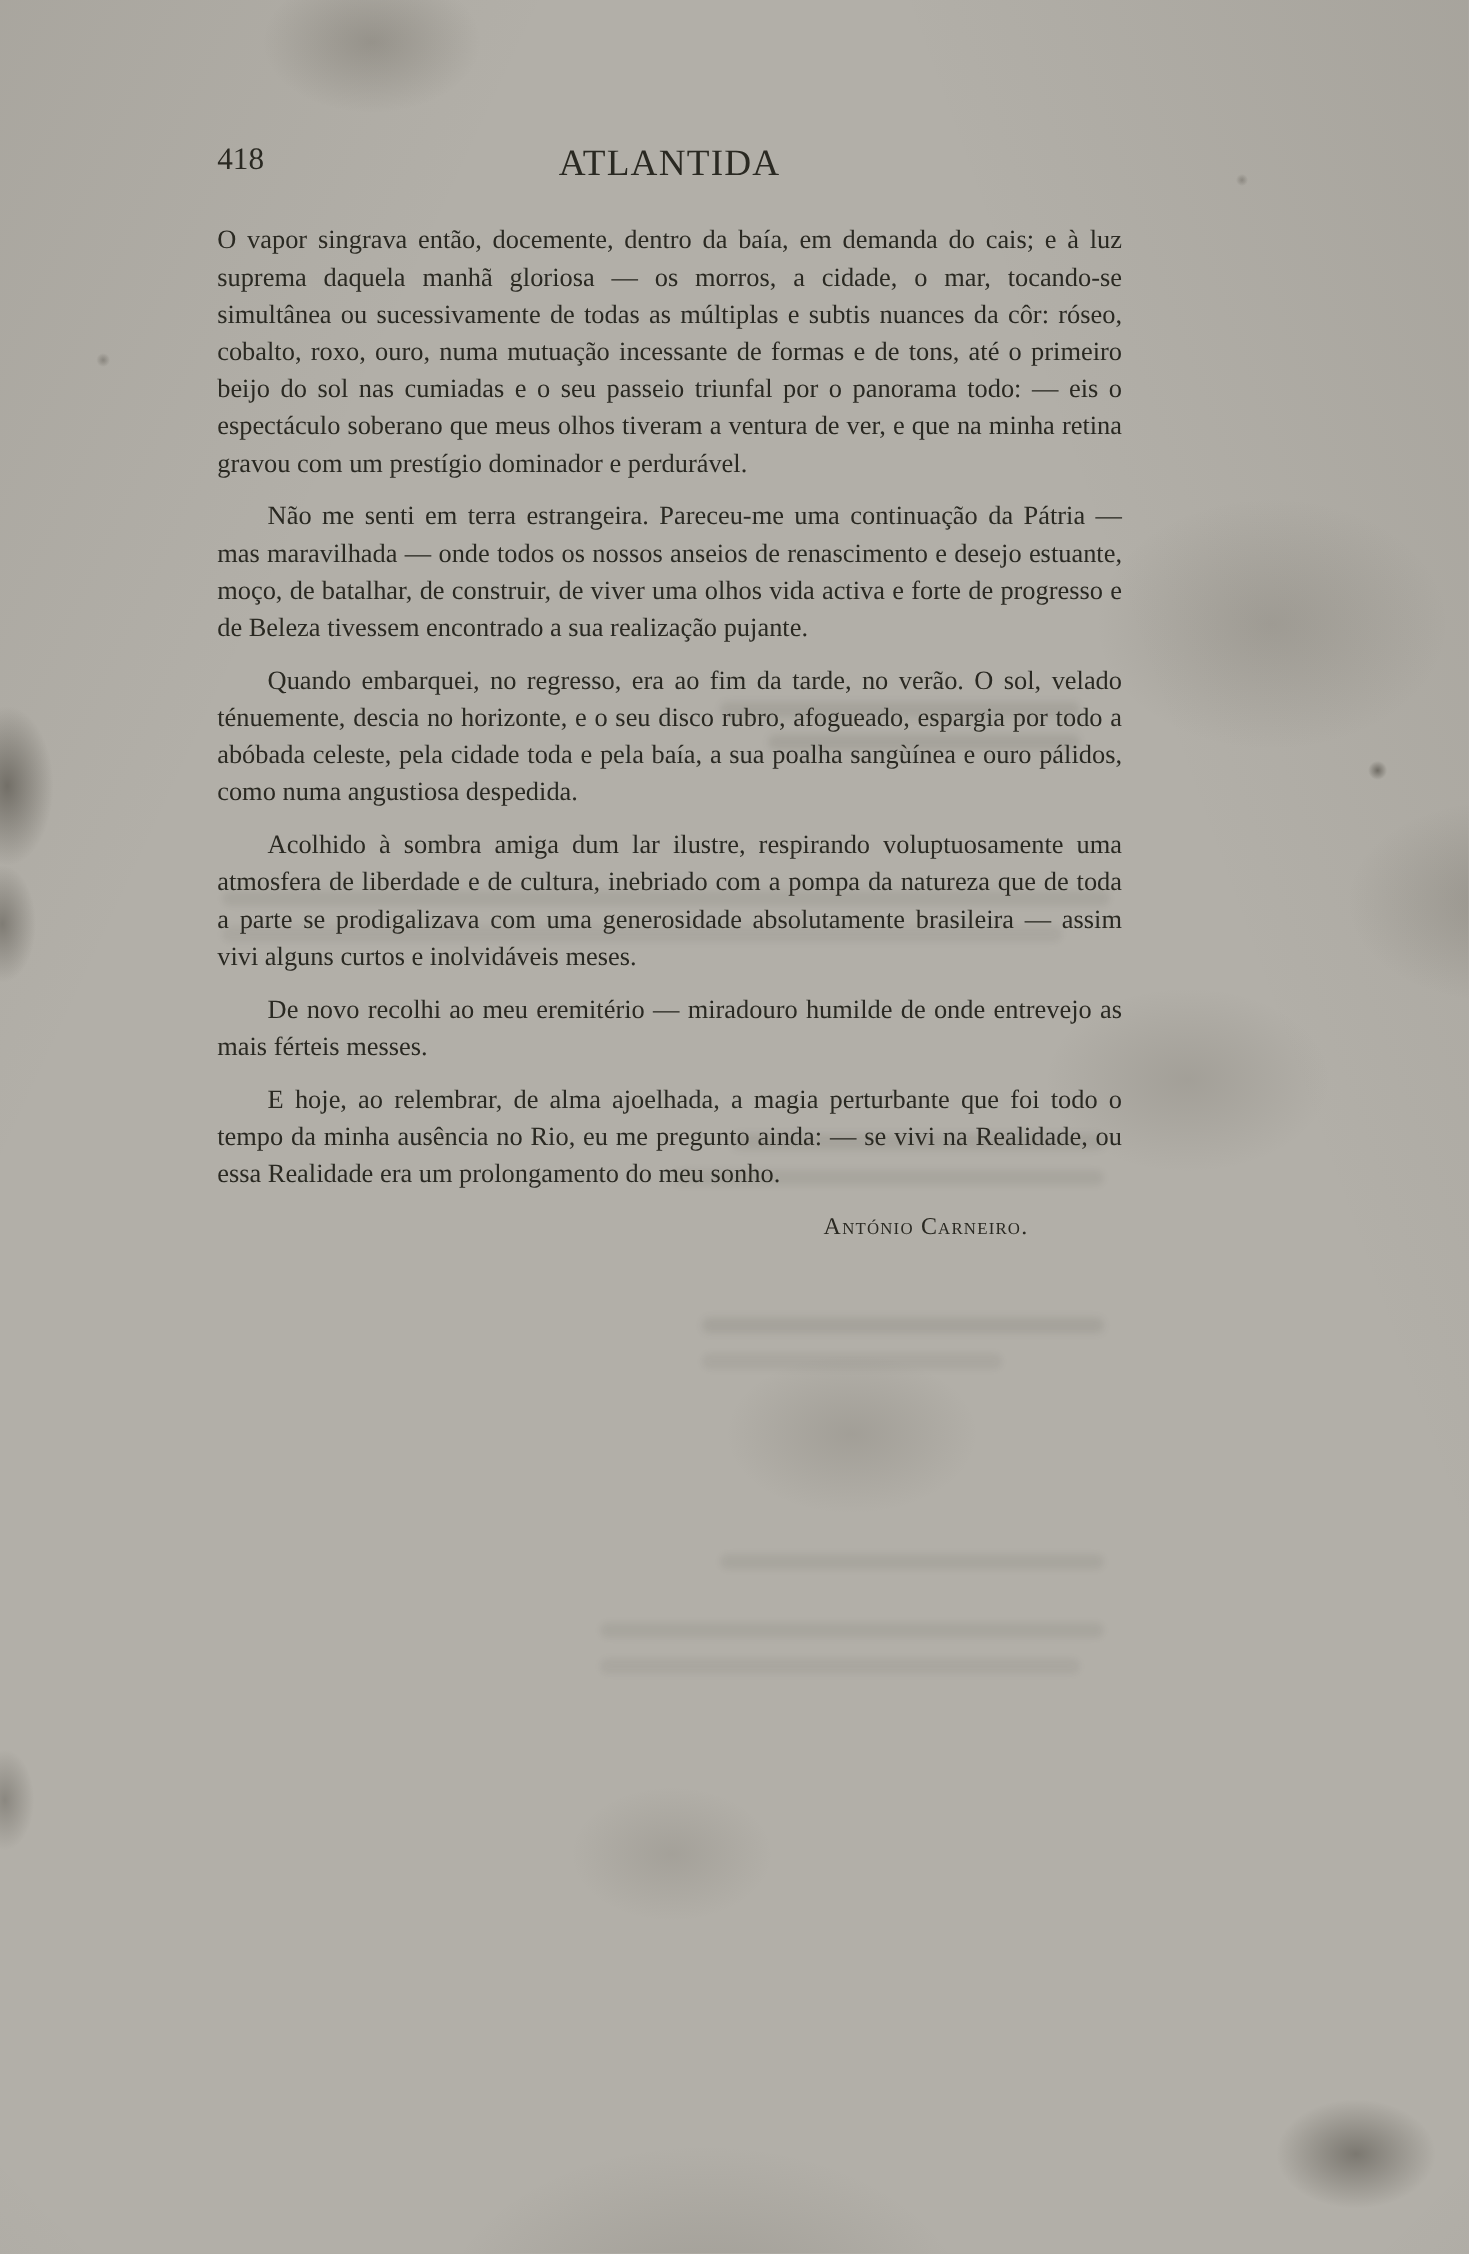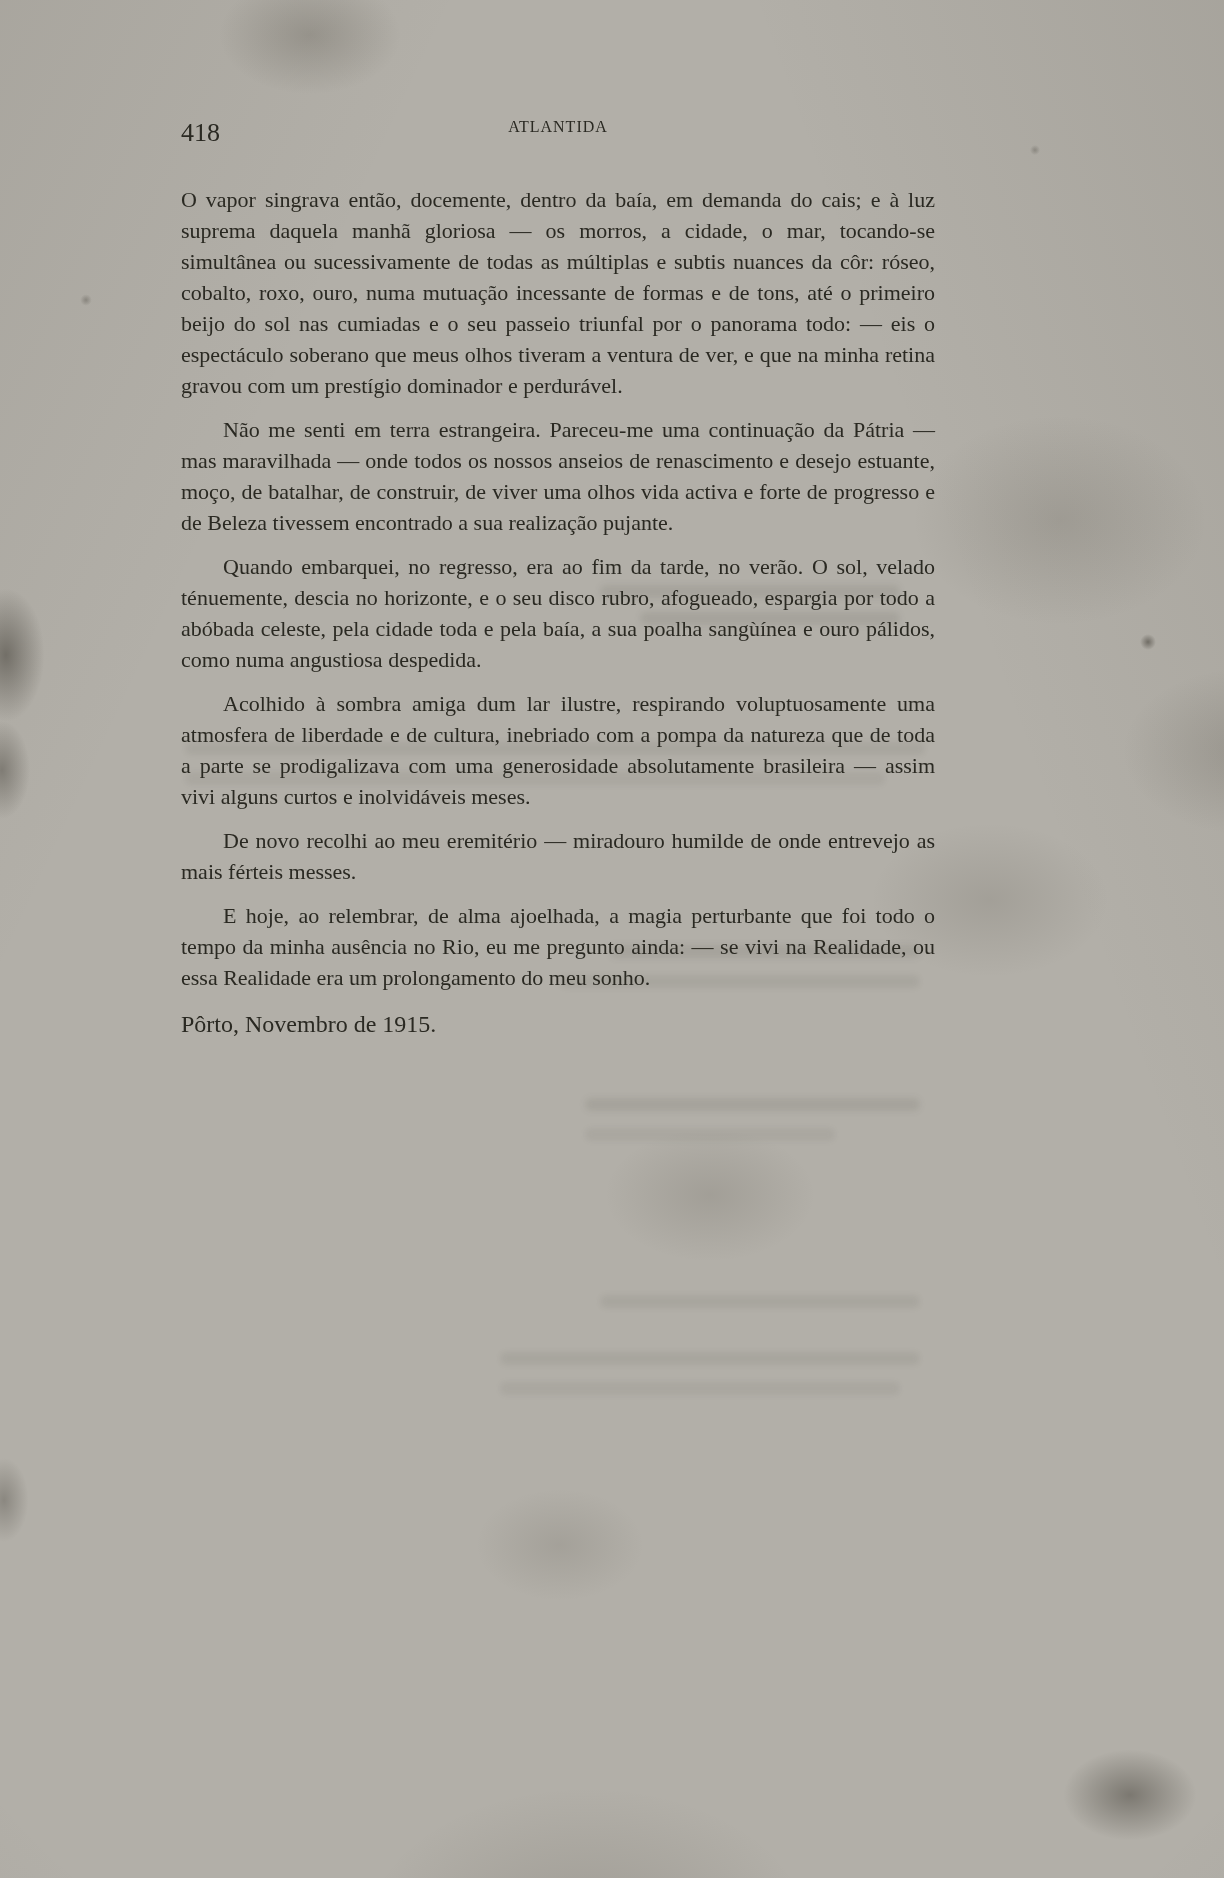--- a/index.html
+++ b/index.html
@@ -83,21 +83,21 @@
     left: 0;
     top: 0;
     font-size: 26px;
   }
   .page-title {
     position: absolute;
     left: 0;
     right: 0;
     top: 0;
     text-align: center;
-    font-size: 16px;
+    font-size: 31px;
     letter-spacing: 1px;
   }
   .text-block {
     font-size: 22px;
     line-height: 31px;
     text-align: justify;
   }
   .text-block .para {
     margin: 0 0 13px 0;
     text-indent: 42px;
@@ -153,16 +153,16 @@
   <main class="text-block">
       <p class="para">O vapor singrava então, docemente, dentro da baía, em demanda do cais; e à luz suprema daquela manhã gloriosa — os morros, a cidade, o mar, tocando-se simultânea ou sucessivamente de todas as múltiplas e subtis nuances da côr: róseo, cobalto, roxo, ouro, numa mutuação incessante de formas e de tons, até o primeiro beijo do sol nas cumiadas e o seu passeio triunfal por o panorama todo: — eis o espectáculo soberano que meus olhos tiveram a ventura de ver, e que na minha retina gravou com um prestígio dominador e perdurável.</p>
       <p class="para">Não me senti em terra estrangeira. Pareceu-me uma continuação da Pátria — mas maravilhada — onde todos os nossos anseios de renascimento e desejo estuante, moço, de batalhar, de construir, de viver uma olhos vida activa e forte de progresso e de Beleza tivessem encontrado a sua realização pujante.</p>
       <p class="para">Quando embarquei, no regresso, era ao fim da tarde, no verão. O sol, velado ténuemente, descia no horizonte, e o seu disco rubro, afogueado, espargia por todo a abóbada celeste, pela cidade toda e pela baía, a sua poalha sangùínea e ouro pálidos, como numa angustiosa despedida.</p>
       <p class="para">Acolhido à sombra amiga dum lar ilustre, respirando voluptuosamente uma atmosfera de liberdade e de cultura, inebriado com a pompa da natureza que de toda a parte se prodigalizava com uma generosidade absolutamente brasileira — assim vivi alguns curtos e inolvidáveis meses.</p>
       <p class="para">De novo recolhi ao meu eremitério — miradouro humilde de onde entrevejo as mais férteis messes.</p>
       <p class="para">E hoje, ao relembrar, de alma ajoelhada, a magia perturbante que foi todo o tempo da minha ausência no Rio, eu me pregunto ainda: — se vivi na Realidade, ou essa Realidade era um prolongamento do meu sonho.</p>
     </main>
 
   <div class="closing">
-    <p class="place-date">Pôrto, Novembro de 1915.</p>
+    <p class="signature">António Carneiro.</p>
   </div>
 
 </div>
 
 </body></html>

